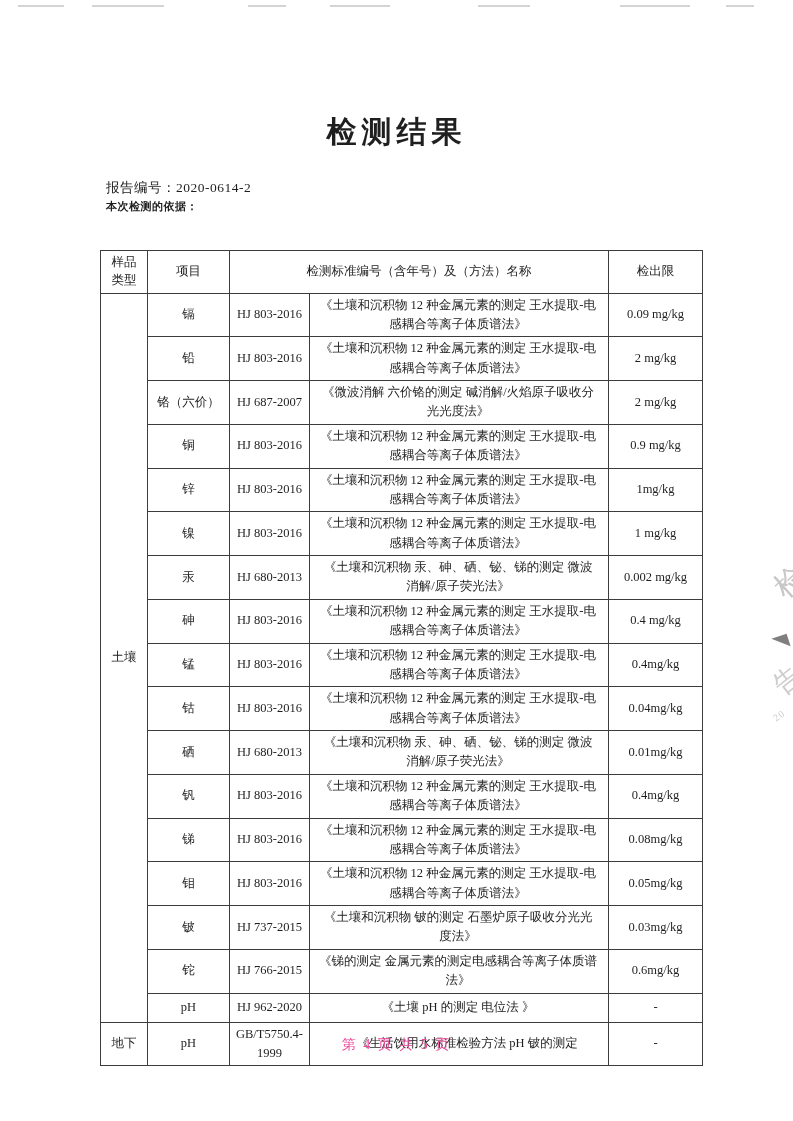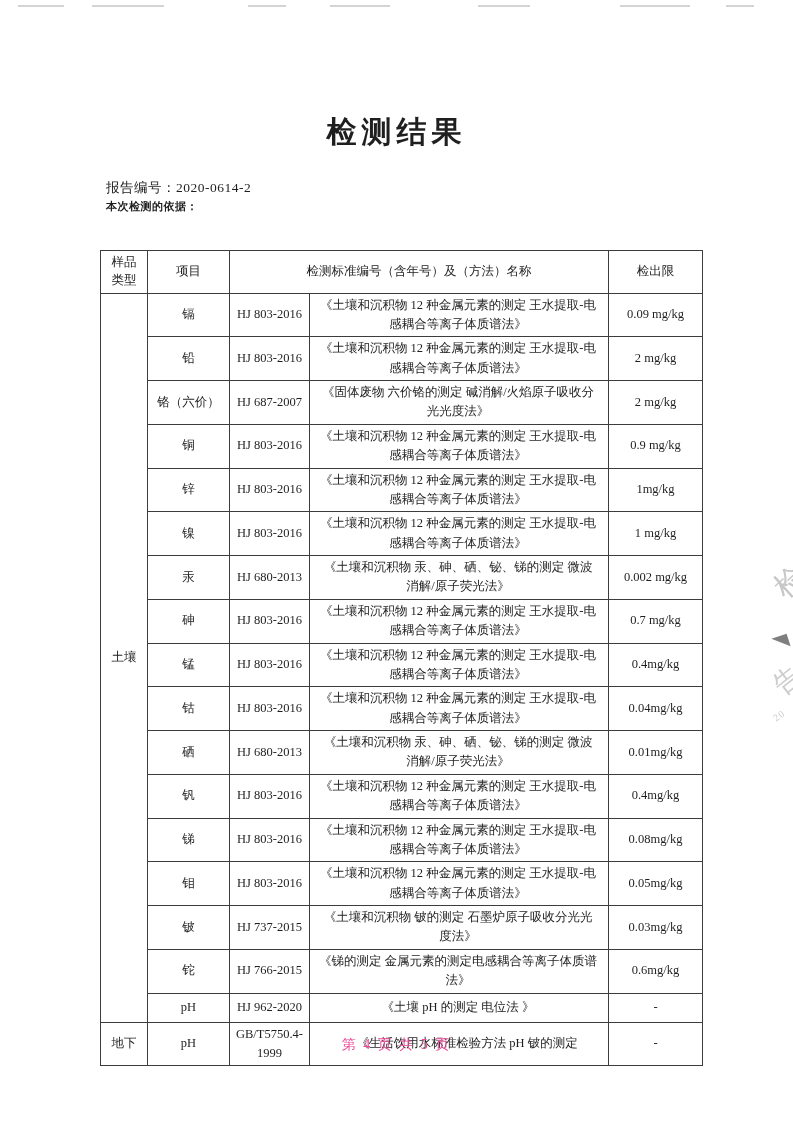--- a/index.html
+++ b/index.html
@@ -101,21 +101,21 @@
       </tr>
       <tr class="r-metal">
         <td>铅</td>
         <td>HJ 803-2016</td>
         <td class="c-method">《土壤和沉积物 12 种金属元素的测定 王水提取-电感耦合等离子体质谱法》</td>
         <td>2 mg/kg</td>
       </tr>
       <tr class="r-metal">
         <td>铬（六价）</td>
         <td>HJ 687-2007</td>
-        <td class="c-method">《固体废物 六价铬的测定 碱消解/火焰原子吸收分光光度法》</td>
+        <td class="c-method">《微波消解 六价铬的测定 碱消解/火焰原子吸收分光光度法》</td>
         <td>2 mg/kg</td>
       </tr>
       <tr class="r-metal">
         <td>铜</td>
         <td>HJ 803-2016</td>
         <td class="c-method">《土壤和沉积物 12 种金属元素的测定 王水提取-电感耦合等离子体质谱法》</td>
         <td>0.9 mg/kg</td>
       </tr>
       <tr class="r-metal">
         <td>锌</td>
@@ -132,21 +132,21 @@
       <tr class="r-metal">
         <td>汞</td>
         <td>HJ 680-2013</td>
         <td class="c-method">《土壤和沉积物 汞、砷、硒、铋、锑的测定 微波消解/原子荧光法》</td>
         <td>0.002 mg/kg</td>
       </tr>
       <tr class="r-metal">
         <td>砷</td>
         <td>HJ 803-2016</td>
         <td class="c-method">《土壤和沉积物 12 种金属元素的测定 王水提取-电感耦合等离子体质谱法》</td>
-        <td>0.7 mg/kg</td>
+        <td>0.4 mg/kg</td>
       </tr>
       <tr class="r-metal">
         <td>锰</td>
         <td>HJ 803-2016</td>
         <td class="c-method">《土壤和沉积物 12 种金属元素的测定 王水提取-电感耦合等离子体质谱法》</td>
         <td>0.4mg/kg</td>
       </tr>
       <tr class="r-metal">
         <td>钴</td>
         <td>HJ 803-2016</td>

